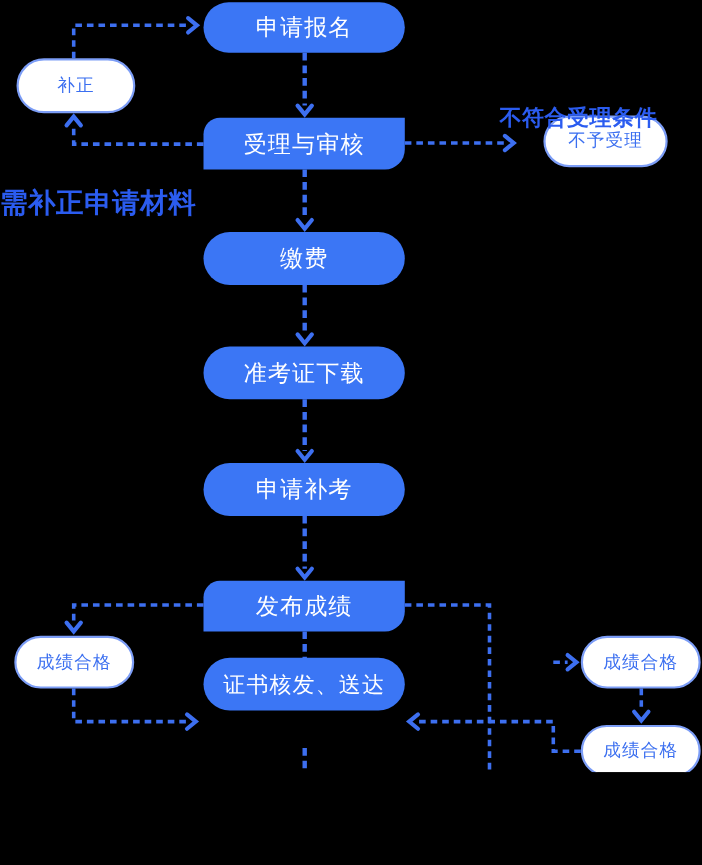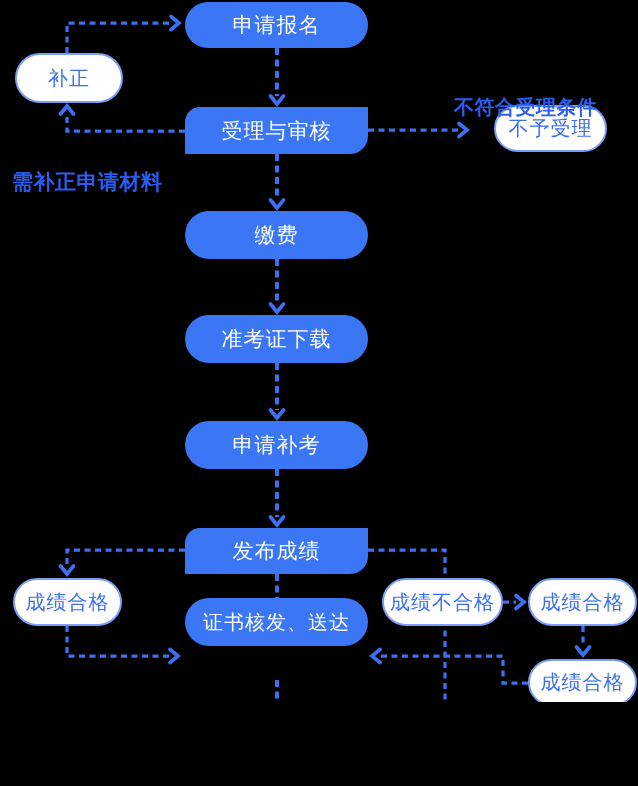--- a/index.html
+++ b/index.html
@@ -24,21 +24,21 @@
     border-radius:24px;
     box-sizing:border-box;
   }
   .node.notch{border-radius:15px 0 18px 0;}
   .pill{
     position:absolute;
     background:var(--pill-fill,#fff);
     border:2px solid var(--pill-border,#7C9DF6);
     color:var(--pill-text,#3B6FF0);
     display:flex;align-items:center;justify-content:center;
-    font-size:20px;letter-spacing:1px;
+    font-size:16px;letter-spacing:1px;
     border-radius:26px;
     box-sizing:border-box;
   }
   .edge-label{
     position:absolute;
     color:var(--label-text,#2B5CF0);
     font-weight:bold;font-size:20px;letter-spacing:0.5px;
     white-space:nowrap;
     margin-top:27px;
   }
@@ -53,21 +53,21 @@
   .n-done   {top:737px;height:48px;margin-top:24px;}
   
   .p-buzheng{left:15px; top:53px; width:108px;height:50px;}
   .p-reject {left:494px;top:105px;width:113px;height:47px;}
   .p-passl  {left:13px; top:578px;width:109px;height:48px;}
   .p-fail   {left:382px;top:578px;width:121px;height:48px;}
   .p-makeup {left:528px;top:578px;width:109px;height:48px;}
   .p-passr  {left:528px;top:659px;width:109px;height:47px;}
   
   .l-reject{left:454px;top:67px;}
-  .l-fix   {left:12px;  top:141px;font-size:21px;}
+  .l-fix   {left:0px;  top:141px;font-size:25px;}
 </style>
 </head>
 <body>
 
 <div class="canvas">
 
   <svg class="edges" viewBox="0 0 638 786" xmlns="http://www.w3.org/2000/svg">
 
     <g>
       <path class="flow" d="M277 48 V96"></path>
@@ -141,20 +141,19 @@
   <div class="node n-accept notch">受理与审核</div>
   <div class="node n-ticket">准考证下载</div>
   <div class="node n-exam">申请补考</div>
   <div class="node n-publish notch">发布成绩</div>
   <div class="node n-cert">证书核发、送达</div>
   <div class="node n-done">办结</div>
 
   <div class="pill p-buzheng">补正</div>
   <div class="pill p-reject">不予受理</div>
   <div class="pill p-passl">成绩合格</div>
-  <div class="pill p-fail">成绩不合格</div>
   <div class="pill p-makeup">成绩合格</div>
   <div class="pill p-passr">成绩合格</div>
 
   <div class="edge-label l-reject">不符合受理条件</div>
   <div class="edge-label l-fix">需补正申请材料</div>
 
 </div>
 
 </body></html>

